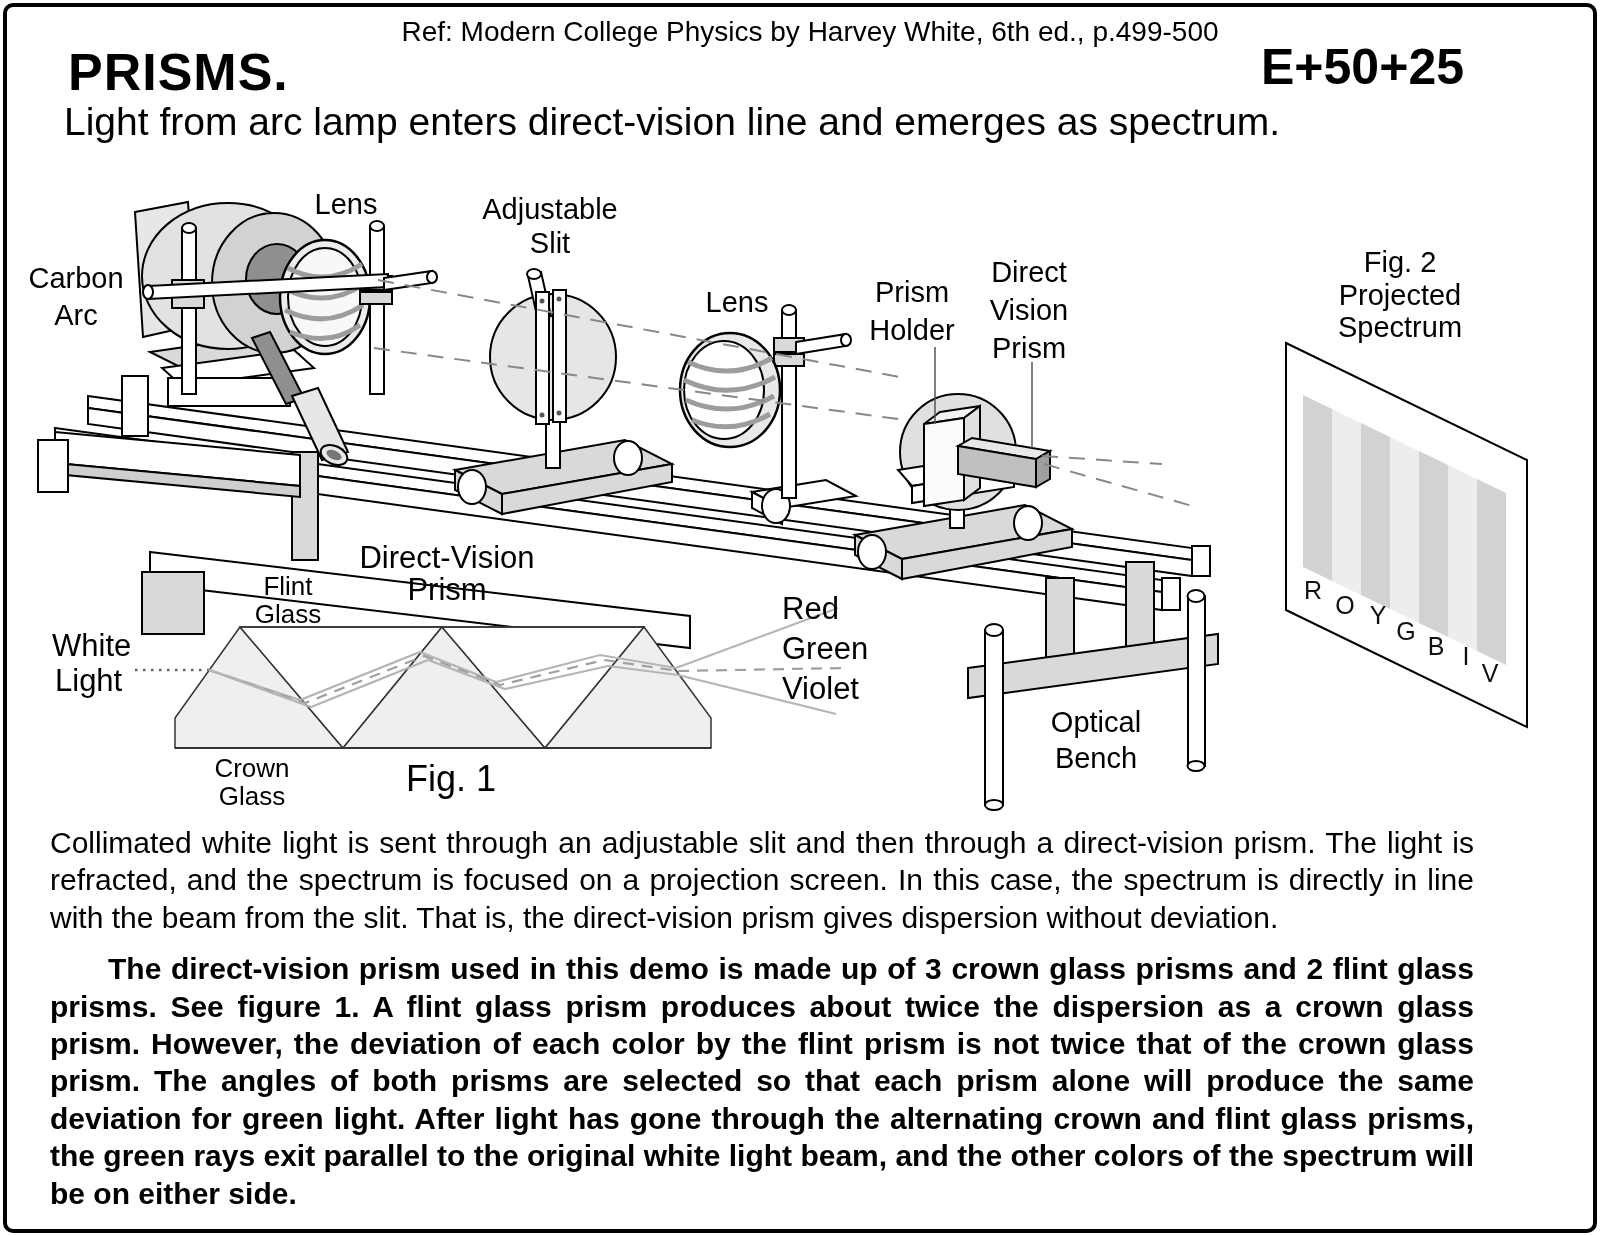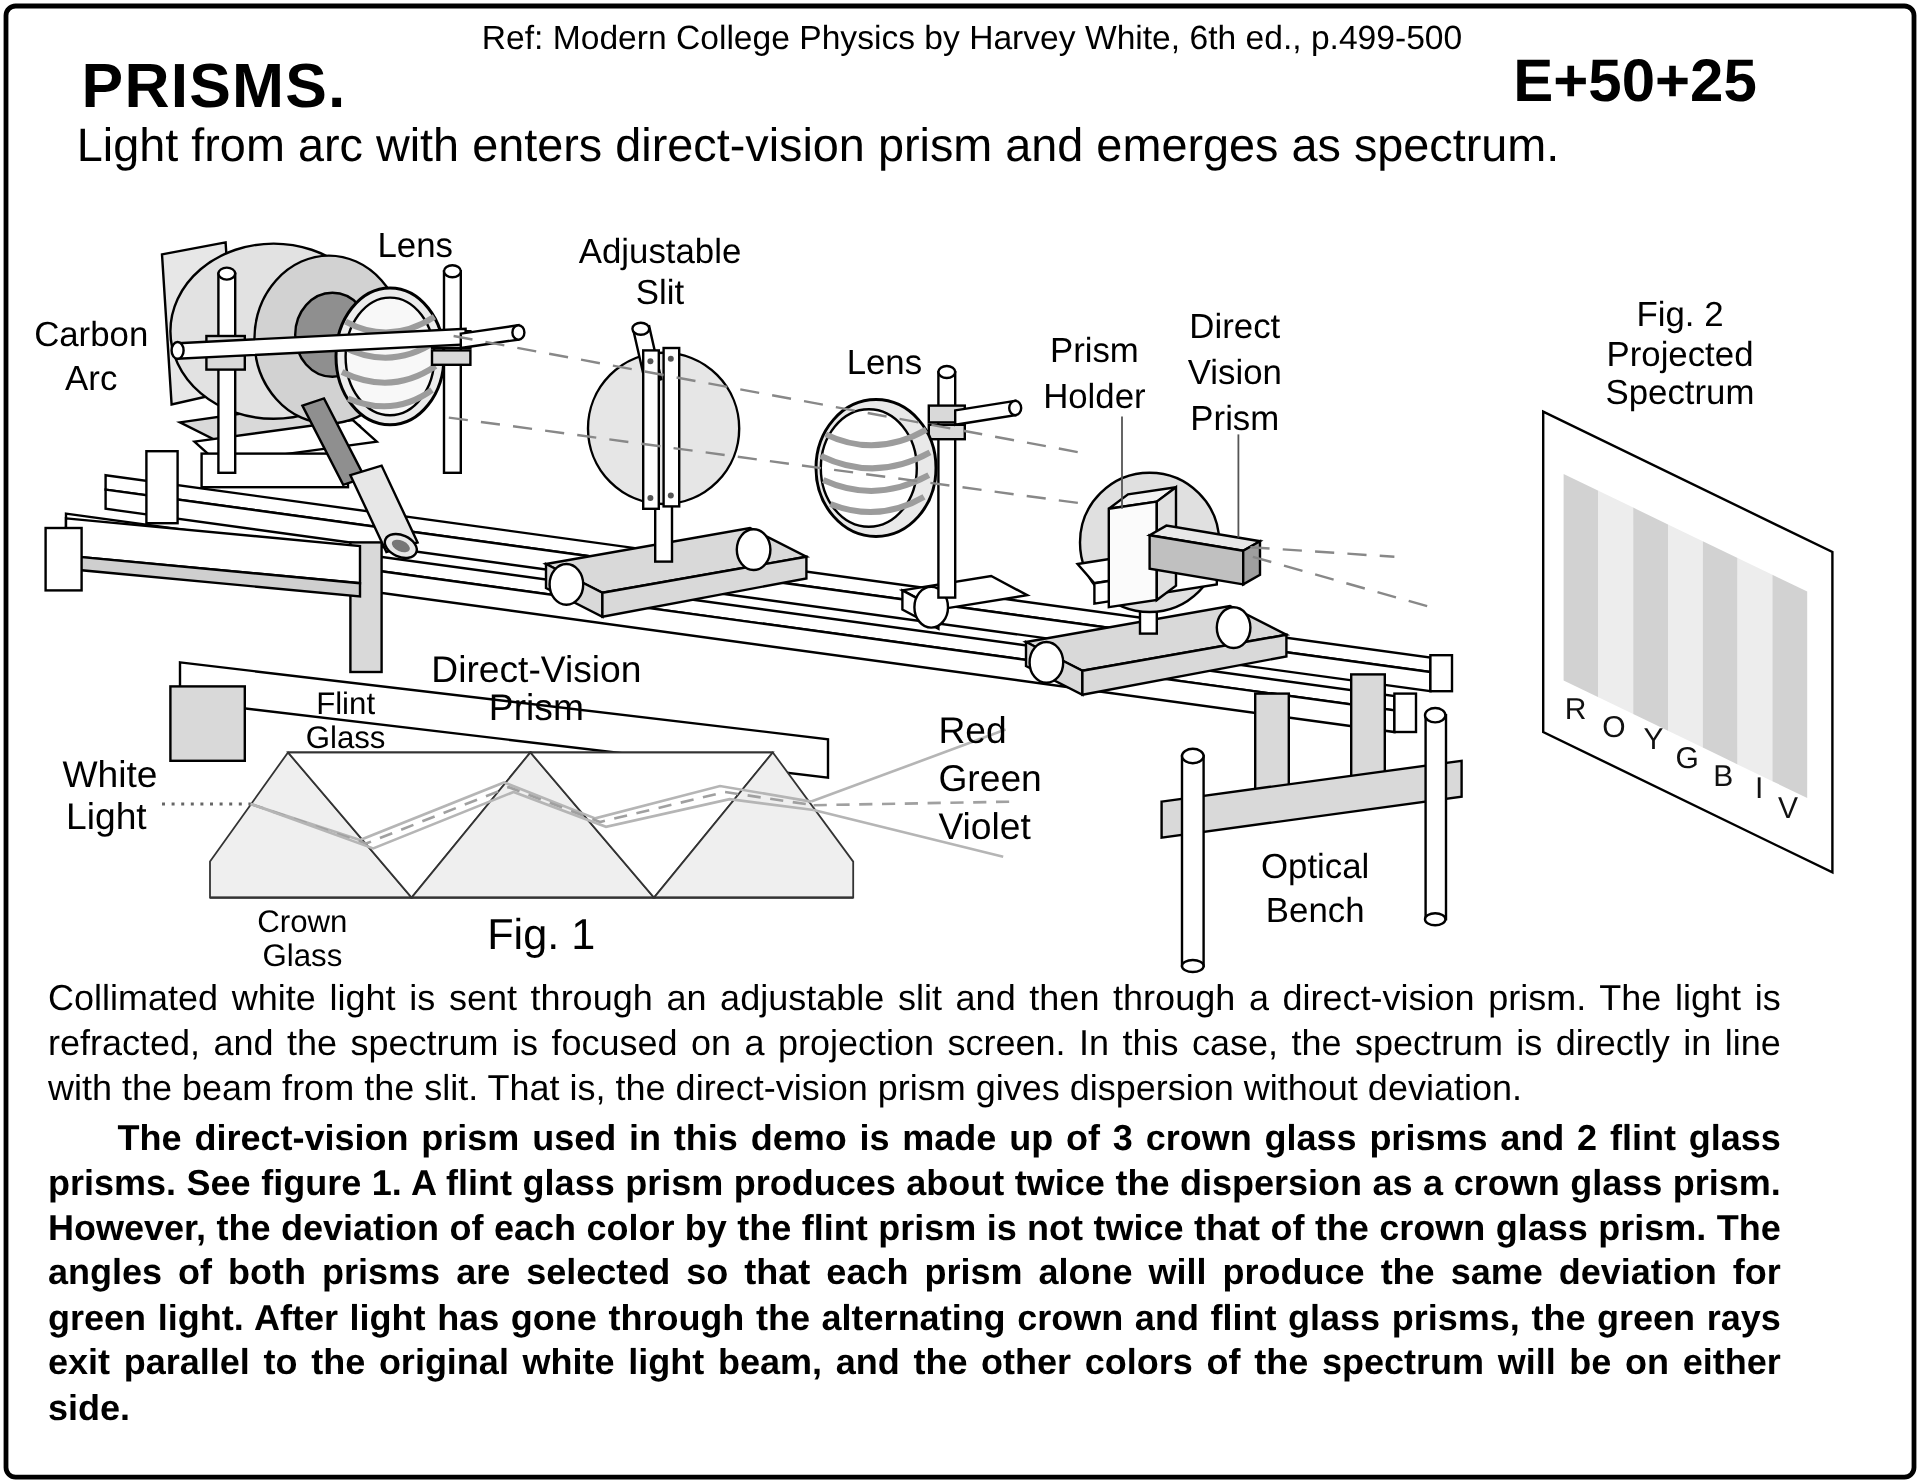--- a/index.html
+++ b/index.html
@@ -3,21 +3,21 @@
 <meta charset="utf-8">
 <style>
   html,body{margin:0;padding:0;background:#fff;}
   body{width:1600px;height:1236px;position:relative;font-family:"Liberation Sans",sans-serif;color:#000;overflow:hidden;}
   .frame{position:absolute;inset:3px;border:4px solid #000;border-radius:10px;pointer-events:none;}
   .ref{position:absolute;top:16px;left:10px;width:100%;text-align:center;font-size:28px;}
   .title{position:absolute;top:42px;left:68px;font-size:52px;font-weight:bold;letter-spacing:1px;}
   .code{position:absolute;top:38px;right:136px;font-size:50px;font-weight:bold;}
   .subtitle{position:absolute;top:100px;left:64px;font-size:39px;}
   .body-text{position:absolute;left:36px;top:810px;width:1452px;font-size:30px;line-height:37.4px;text-align:justify;}
-  .body-text p{margin:4px;}
+  .body-text p{margin:14px;}
   .body-text p.indent{text-indent:58px;font-weight:bold;}
   svg{position:absolute;left:0;top:0;}
   svg text{font-family:"Liberation Sans",sans-serif;fill:#000;}
   .lbl{font-size:29px;text-anchor:middle;}
   .lbl-s{font-size:26px;text-anchor:middle;}
   .lbl-left{font-size:31px;text-anchor:start;}
   .fig-title{font-size:31px;text-anchor:middle;}
   .fig-cap{font-size:36px;text-anchor:middle;}
   .spec-letter{font-size:25px;text-anchor:middle;fill:#111;}
   .outline{stroke:#000;stroke-width:2;fill:#fff;}
@@ -30,21 +30,21 @@
   .leader{stroke:#555;stroke-width:1.5;}
 </style>
 </head>
 <body>
 
 <div class="frame"></div>
 
 <div class="ref">Ref: Modern College Physics by Harvey White, 6th ed., p.499-500</div>
 <div class="title">PRISMS.</div>
 <div class="code">E+50+25</div>
-<div class="subtitle">Light from arc with enters direct-vision prism and emerges as spectrum.</div>
+<div class="subtitle">Light from arc lamp enters direct-vision line and emerges as spectrum.</div>
 
 <svg width="1600" height="1236" viewBox="0 0 1600 1236">
 
   <g>
     <polygon class="outline" points="88,396 1192,548 1192,560 88,408"></polygon>
     <polygon class="outline" points="88,408 1192,560 1192,576 88,424"></polygon>
     <polygon class="outline" points="55,428 1162,580 1162,592 55,440"></polygon>
     <polygon class="outline" points="55,440 1162,592 1162,610 55,458"></polygon>
     <rect class="outline" x="1192" y="546" width="18" height="30"></rect>
     <rect class="outline" x="1162" y="578" width="18" height="32"></rect>

